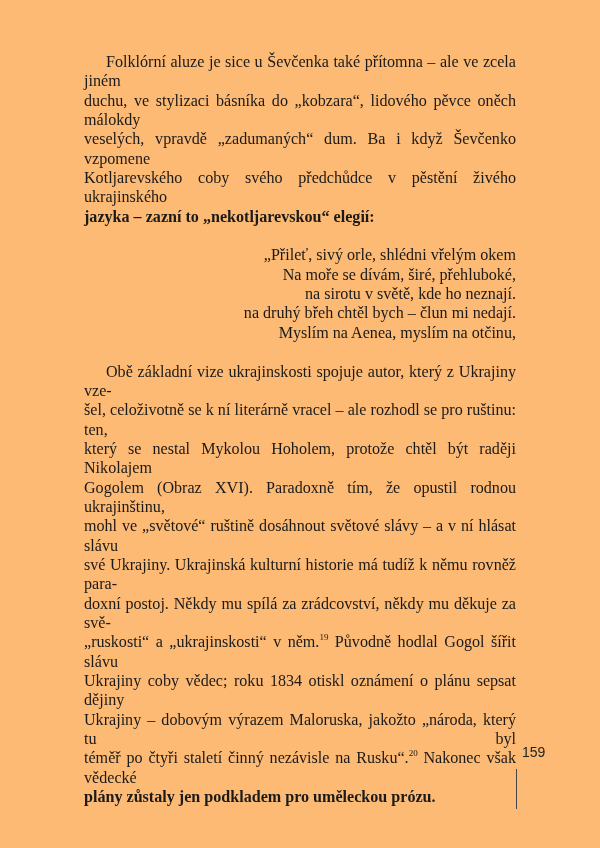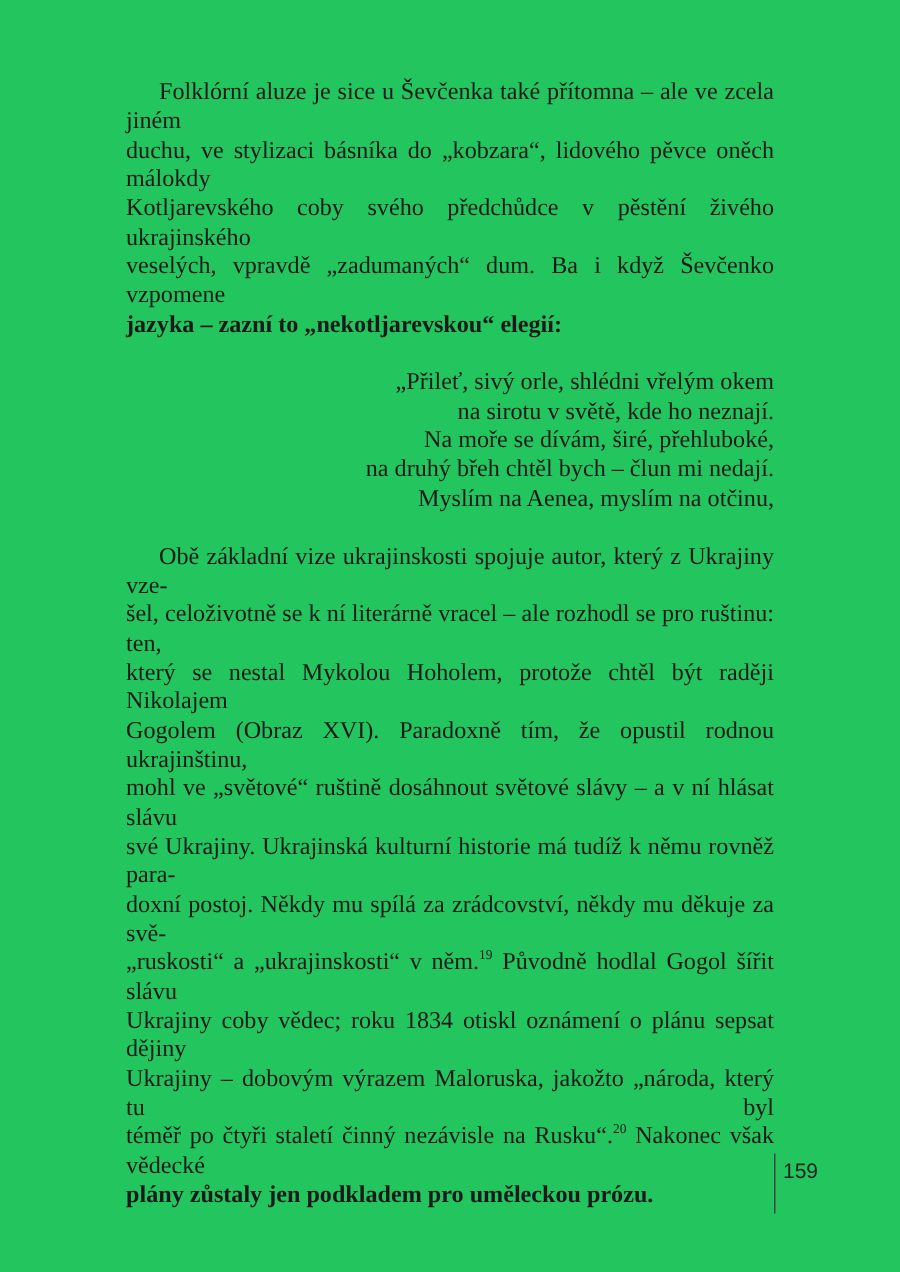--- a/index.html
+++ b/index.html
@@ -1,54 +1,54 @@
 <!DOCTYPE html>
 <html><head>
   <meta charset="utf-8">
   <style>
     html, body { margin:0; padding:0; background:#ffffff; }
     body { width:600px; height:848px; position:relative; overflow:hidden; }
-    .page { position:absolute; left:0; top:0; width:600px; height:848px; background:#22c55e; }
+    .page { position:absolute; left:0; top:0; width:600px; height:848px; background:#fdba74; }
     .text {
       position:absolute; left:84px; top:52px; width:432px;
       font-family:"Liberation Serif", serif; font-size:16.1px; line-height:19.35px;
       color:#1a1a1a; text-align:justify;
     }
     .para { margin:0; text-indent:22px; }
     .para.gap-before { margin-top:19.35px; }
     .poem { margin:19.35px 0 0 22px; }
     .poem .pline { display:block; text-align:right; white-space:nowrap; }
     sup { font-size:9px; line-height:0; vertical-align:super; position:relative; top:-1px; }
     .line { display:block; text-align-last:justify; }
     .line.last { text-align-last:left;font-weight:bold; }
     .footer-title {
       position:absolute; left:360px; top:777px; font-family:"Liberation Sans", sans-serif;
       font-size:10.5px; letter-spacing:1.6px; color:#333;
     }
     .footer-rule { position:absolute; left:516px; top:769px; width:1.3px; height:40px; background:#444; }
-    .footer-page { position:absolute; left:522px; top:772px; font-family:"Liberation Sans", sans-serif; font-size:14px; color:#222; }
+    .footer-page { position:absolute; left:522px; top:744px; font-family:"Liberation Sans", sans-serif; font-size:14px; color:#222; }
   </style>
 </head>
 <body>
 
 <div class="page">
   <div class="text">
 
     <p class="para">
       <span class="line">Folklórní aluze je sice u Ševčenka také přítomna – ale ve zcela jiném</span>
       <span class="line" style="text-indent:0">duchu, ve stylizaci básníka do „kobzara“, lidového pěvce oněch málokdy</span>
+      <span class="line" style="text-indent:0">veselých, vpravdě „zadumaných“ dum. Ba i když Ševčenko vzpomene</span>
       <span class="line" style="text-indent:0">Kotljarevského coby svého předchůdce v pěstění živého ukrajinského</span>
-      <span class="line" style="text-indent:0">veselých, vpravdě „zadumaných“ dum. Ba i když Ševčenko vzpomene</span>
       <span class="line last" style="text-indent:0">jazyka – zazní to „nekotljarevskou“ elegií:</span>
     </p>
 
     <div class="poem">
       <span class="pline">„Přileť, sivý orle, shlédni vřelým okem</span>
+      <span class="pline">Na moře se dívám, širé, přehluboké,</span>
       <span class="pline">na sirotu v světě, kde ho neznají.</span>
-      <span class="pline">Na moře se dívám, širé, přehluboké,</span>
       <span class="pline">na druhý břeh chtěl bych – člun mi nedají.</span>
       <span class="pline">Myslím na Aenea, myslím na otčinu,</span>
     </div>
 
     <p class="para gap-before">
       <span class="line">Obě základní vize ukrajinskosti spojuje autor, který z Ukrajiny vze-</span>
       <span class="line" style="text-indent:0">šel, celoživotně se k ní literárně vracel – ale rozhodl se pro ruštinu: ten,</span>
       <span class="line" style="text-indent:0">který se nestal Mykolou Hoholem, protože chtěl být raději Nikolajem</span>
       <span class="line" style="text-indent:0">Gogolem (Obraz XVI). Paradoxně tím, že opustil rodnou ukrajinštinu,</span>
       <span class="line" style="text-indent:0">mohl ve „světové“ ruštině dosáhnout světové slávy – a v ní hlásat slávu</span>

